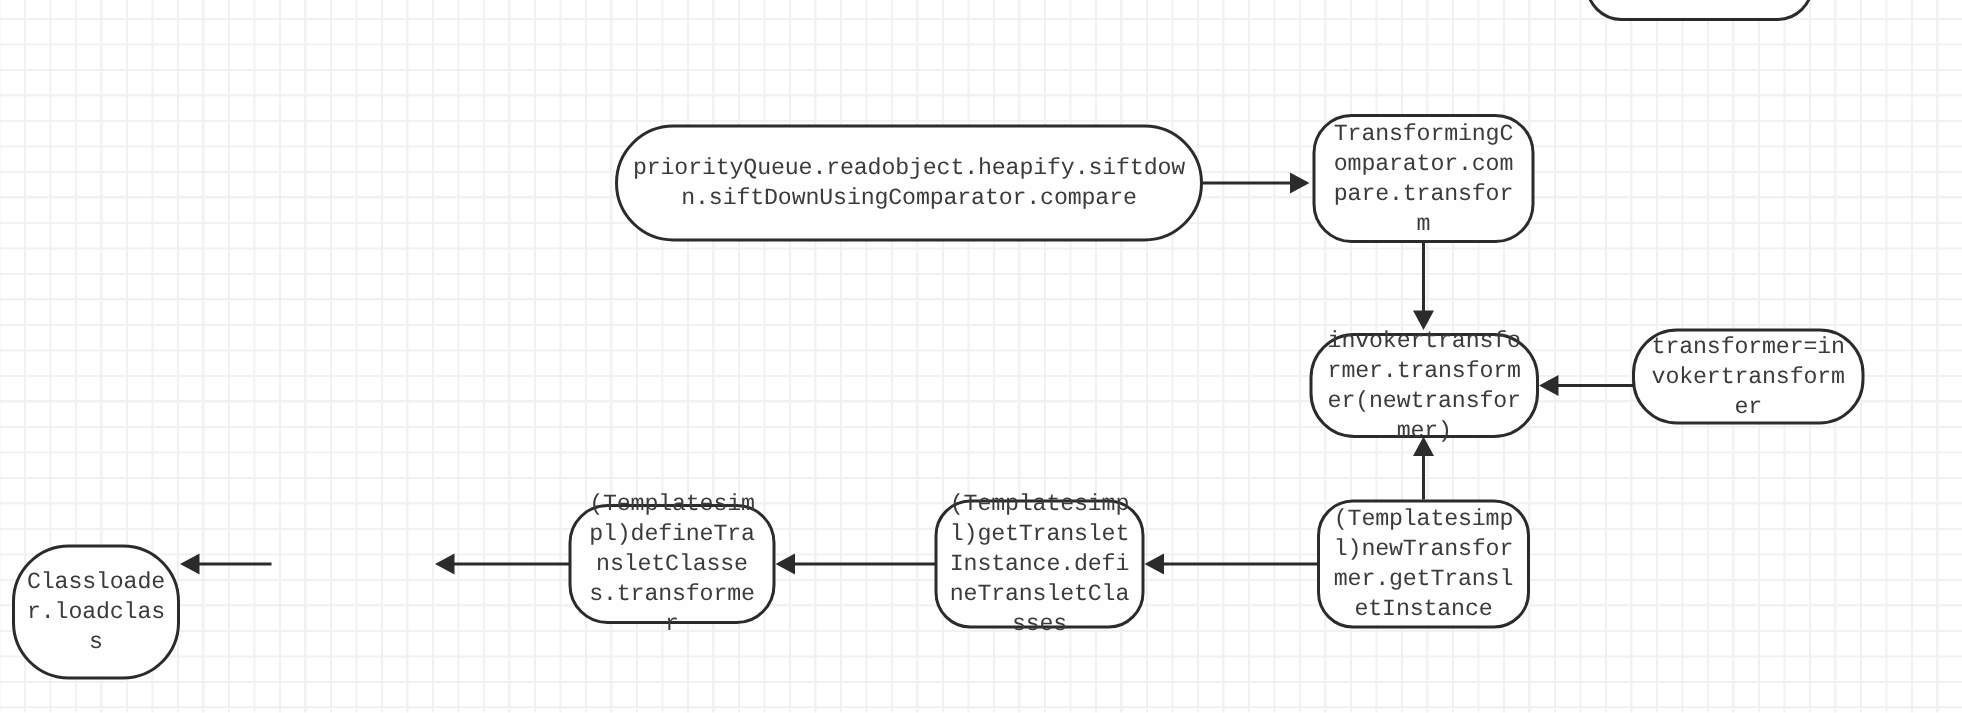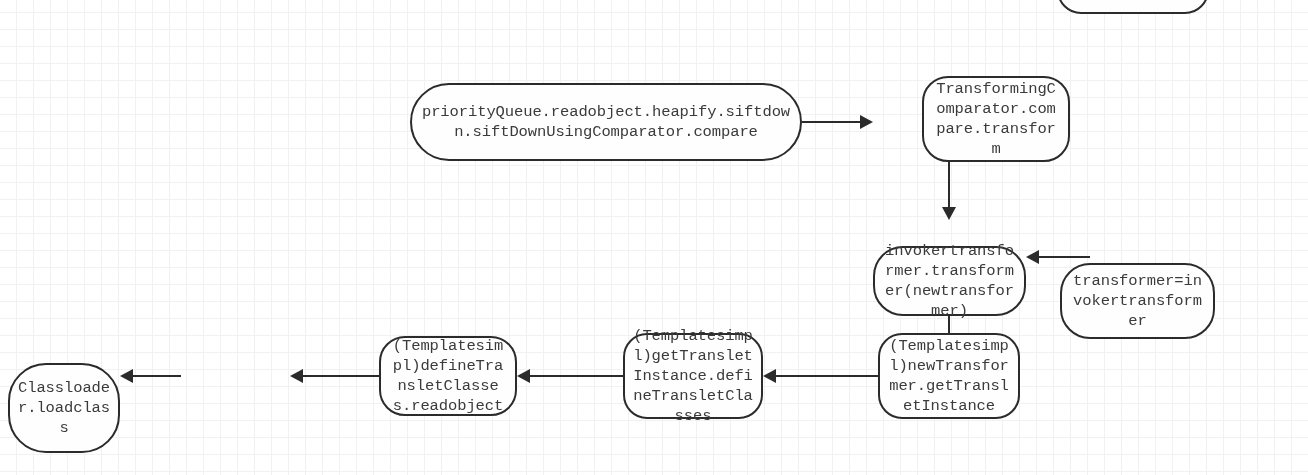--- a/index.html
+++ b/index.html
@@ -39,23 +39,23 @@
     font-size: 15.5px;
     line-height: 20px;
     letter-spacing: -0.1px;
     padding: 0 8px;
     word-break: break-all;
     z-index: 2;
   }
 
   
   #node-priority-queue { left: 410px; top: 83px; width: 392px; height: 78px; border-radius: 39px; }
-  #node-transforming-comparator { left: 922px; top: 76px; width: 148px; height: 86px; border-radius: 26px; }
-  #node-invoker-transformer { left: 873px; top: 222px; width: 153px; height: 70px; border-radius: 30px; margin-top: 24px; }
-  #node-transformer-assign { left: 1060px; top: 219px; width: 155px; height: 76px; border-radius: 30px; margin-top: 44px; }
+  #node-transforming-comparator { left: 875px; top: 76px; width: 148px; height: 86px; border-radius: 26px; }
+  #node-invoker-transformer { left: 873px; top: 222px; width: 153px; height: 70px; border-radius: 30px; }
+  #node-transformer-assign { left: 1088px; top: 219px; width: 155px; height: 64px; border-radius: 30px; }
   #node-new-transformer { left: 878px; top: 333px; width: 142px; height: 86px; border-radius: 24px; }
   #node-get-translet-instance { left: 623px; top: 333px; width: 140px; height: 86px; border-radius: 24px; }
   #node-define-translet-classes { left: 379px; top: 336px; width: 138px; height: 80px; border-radius: 26px; }
   #node-loadclass-defineclass { left: 180px; top: 339px; width: 110px; height: 76px; border-radius: 38px / 38px; }
   #node-classloader-loadclass { left: 8px; top: 339px; width: 112px; height: 90px; border-radius: 38px / 38px; margin-top: 24px; }
   #node-partial-top { left: 1057px; top: -56px; width: 152px; height: 70px; border-radius: 24px; }
 
   
   .conn {
     position: absolute;
@@ -86,21 +86,21 @@
   <div class="node" id="node-transforming-comparator">TransformingComparator.compare.transform</div>
 
   <div class="node" id="node-invoker-transformer">invokertransformer.transformer(newtransformer)</div>
 
   <div class="node" id="node-transformer-assign">transformer=invokertransformer</div>
 
   <div class="node" id="node-get-translet-instance">(Templatesimpl)getTransletInstance.defineTransletClasses</div>
 
   <div class="node" id="node-new-transformer">(Templatesimpl)newTransformer.getTransletInstance</div>
 
-  <div class="node" id="node-define-translet-classes">(Templatesimpl)defineTransletClasses.readobject</div>
+  <div class="node" id="node-define-translet-classes">(Templatesimpl)defineTransletClasses.transformer</div>
 
 
   <div class="node" id="node-classloader-loadclass">Classloader.loadclass</div>
 
   <div class="conn h" style="left:802px; top:121px; width:61px;"></div>
   <div class="arrow right" style="left:860px; top:115px;"></div>
 
   <div class="conn v" style="left:948px; top:162px; height:48px;"></div>
   <div class="arrow down" style="left:942px; top:207px;"></div>
 

